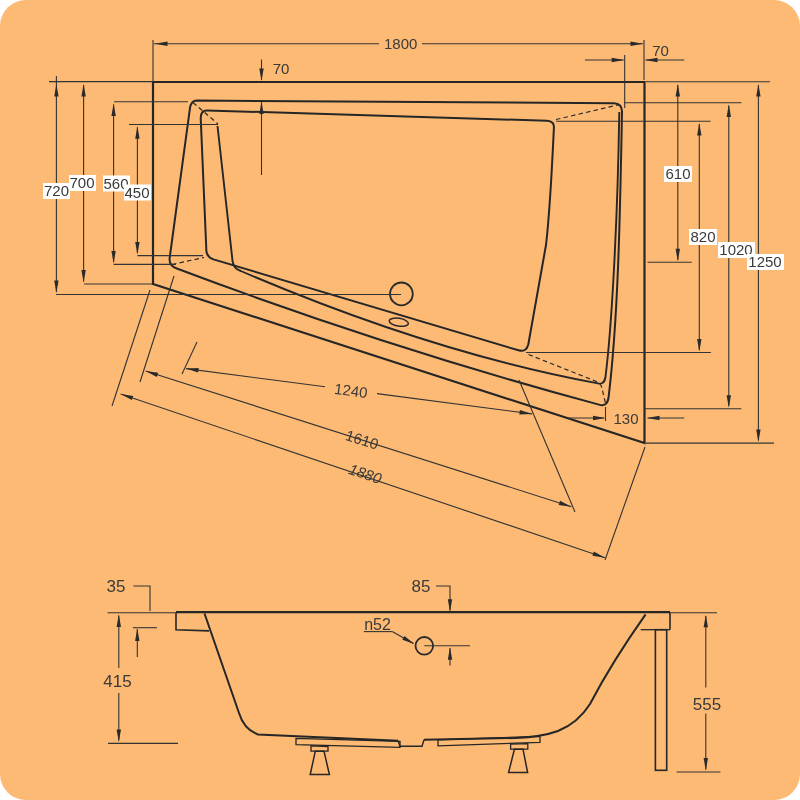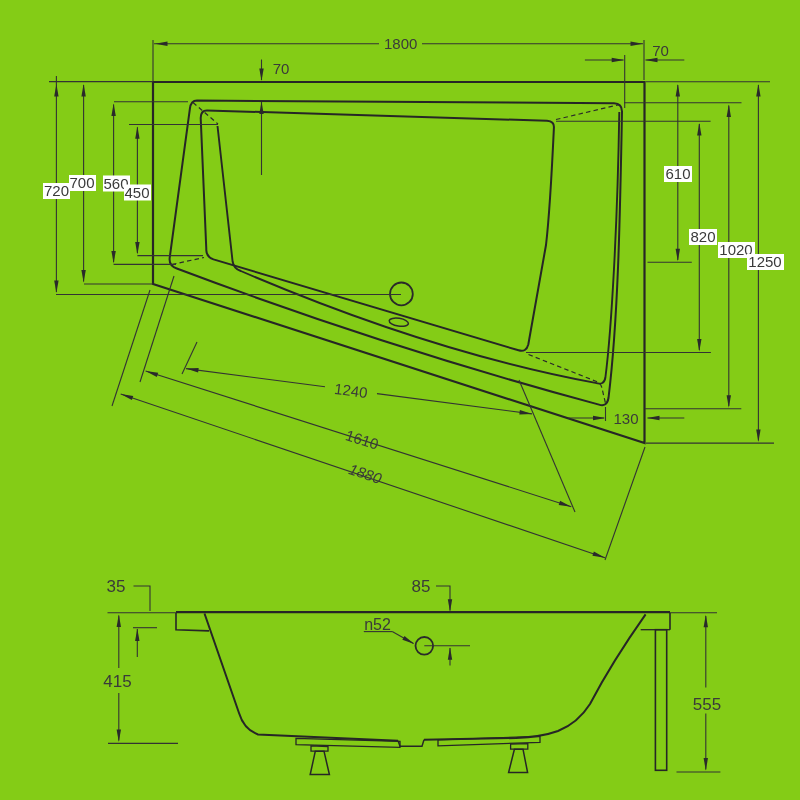--- a/index.html
+++ b/index.html
@@ -1,16 +1,16 @@
 <!DOCTYPE html>
 <html><head>
 <meta charset="utf-8">
 <style>
 html,body{margin:0;padding:0;background:#fff;}
-#wrap{width:800px;height:800px;background:#84cc16;position:relative;}
+#wrap{width:800px;height:800px;background:#fdba74;position:relative;border-radius:26px;}
 text{font-family:"Liberation Sans",sans-serif;fill:#3a3a3a;}
 .d{font-size:15px;} .e{font-size:17px;}
 </style>
 </head>
 <body>
 <div id="wrap">
 <svg width="800" height="800" viewBox="0 0 800 800">
 <defs>
 <path id="ar" d="M0,0 L-12.5,-2.2 L-12.5,2.2 Z" fill="#2a2a2a"></path>
 </defs>

